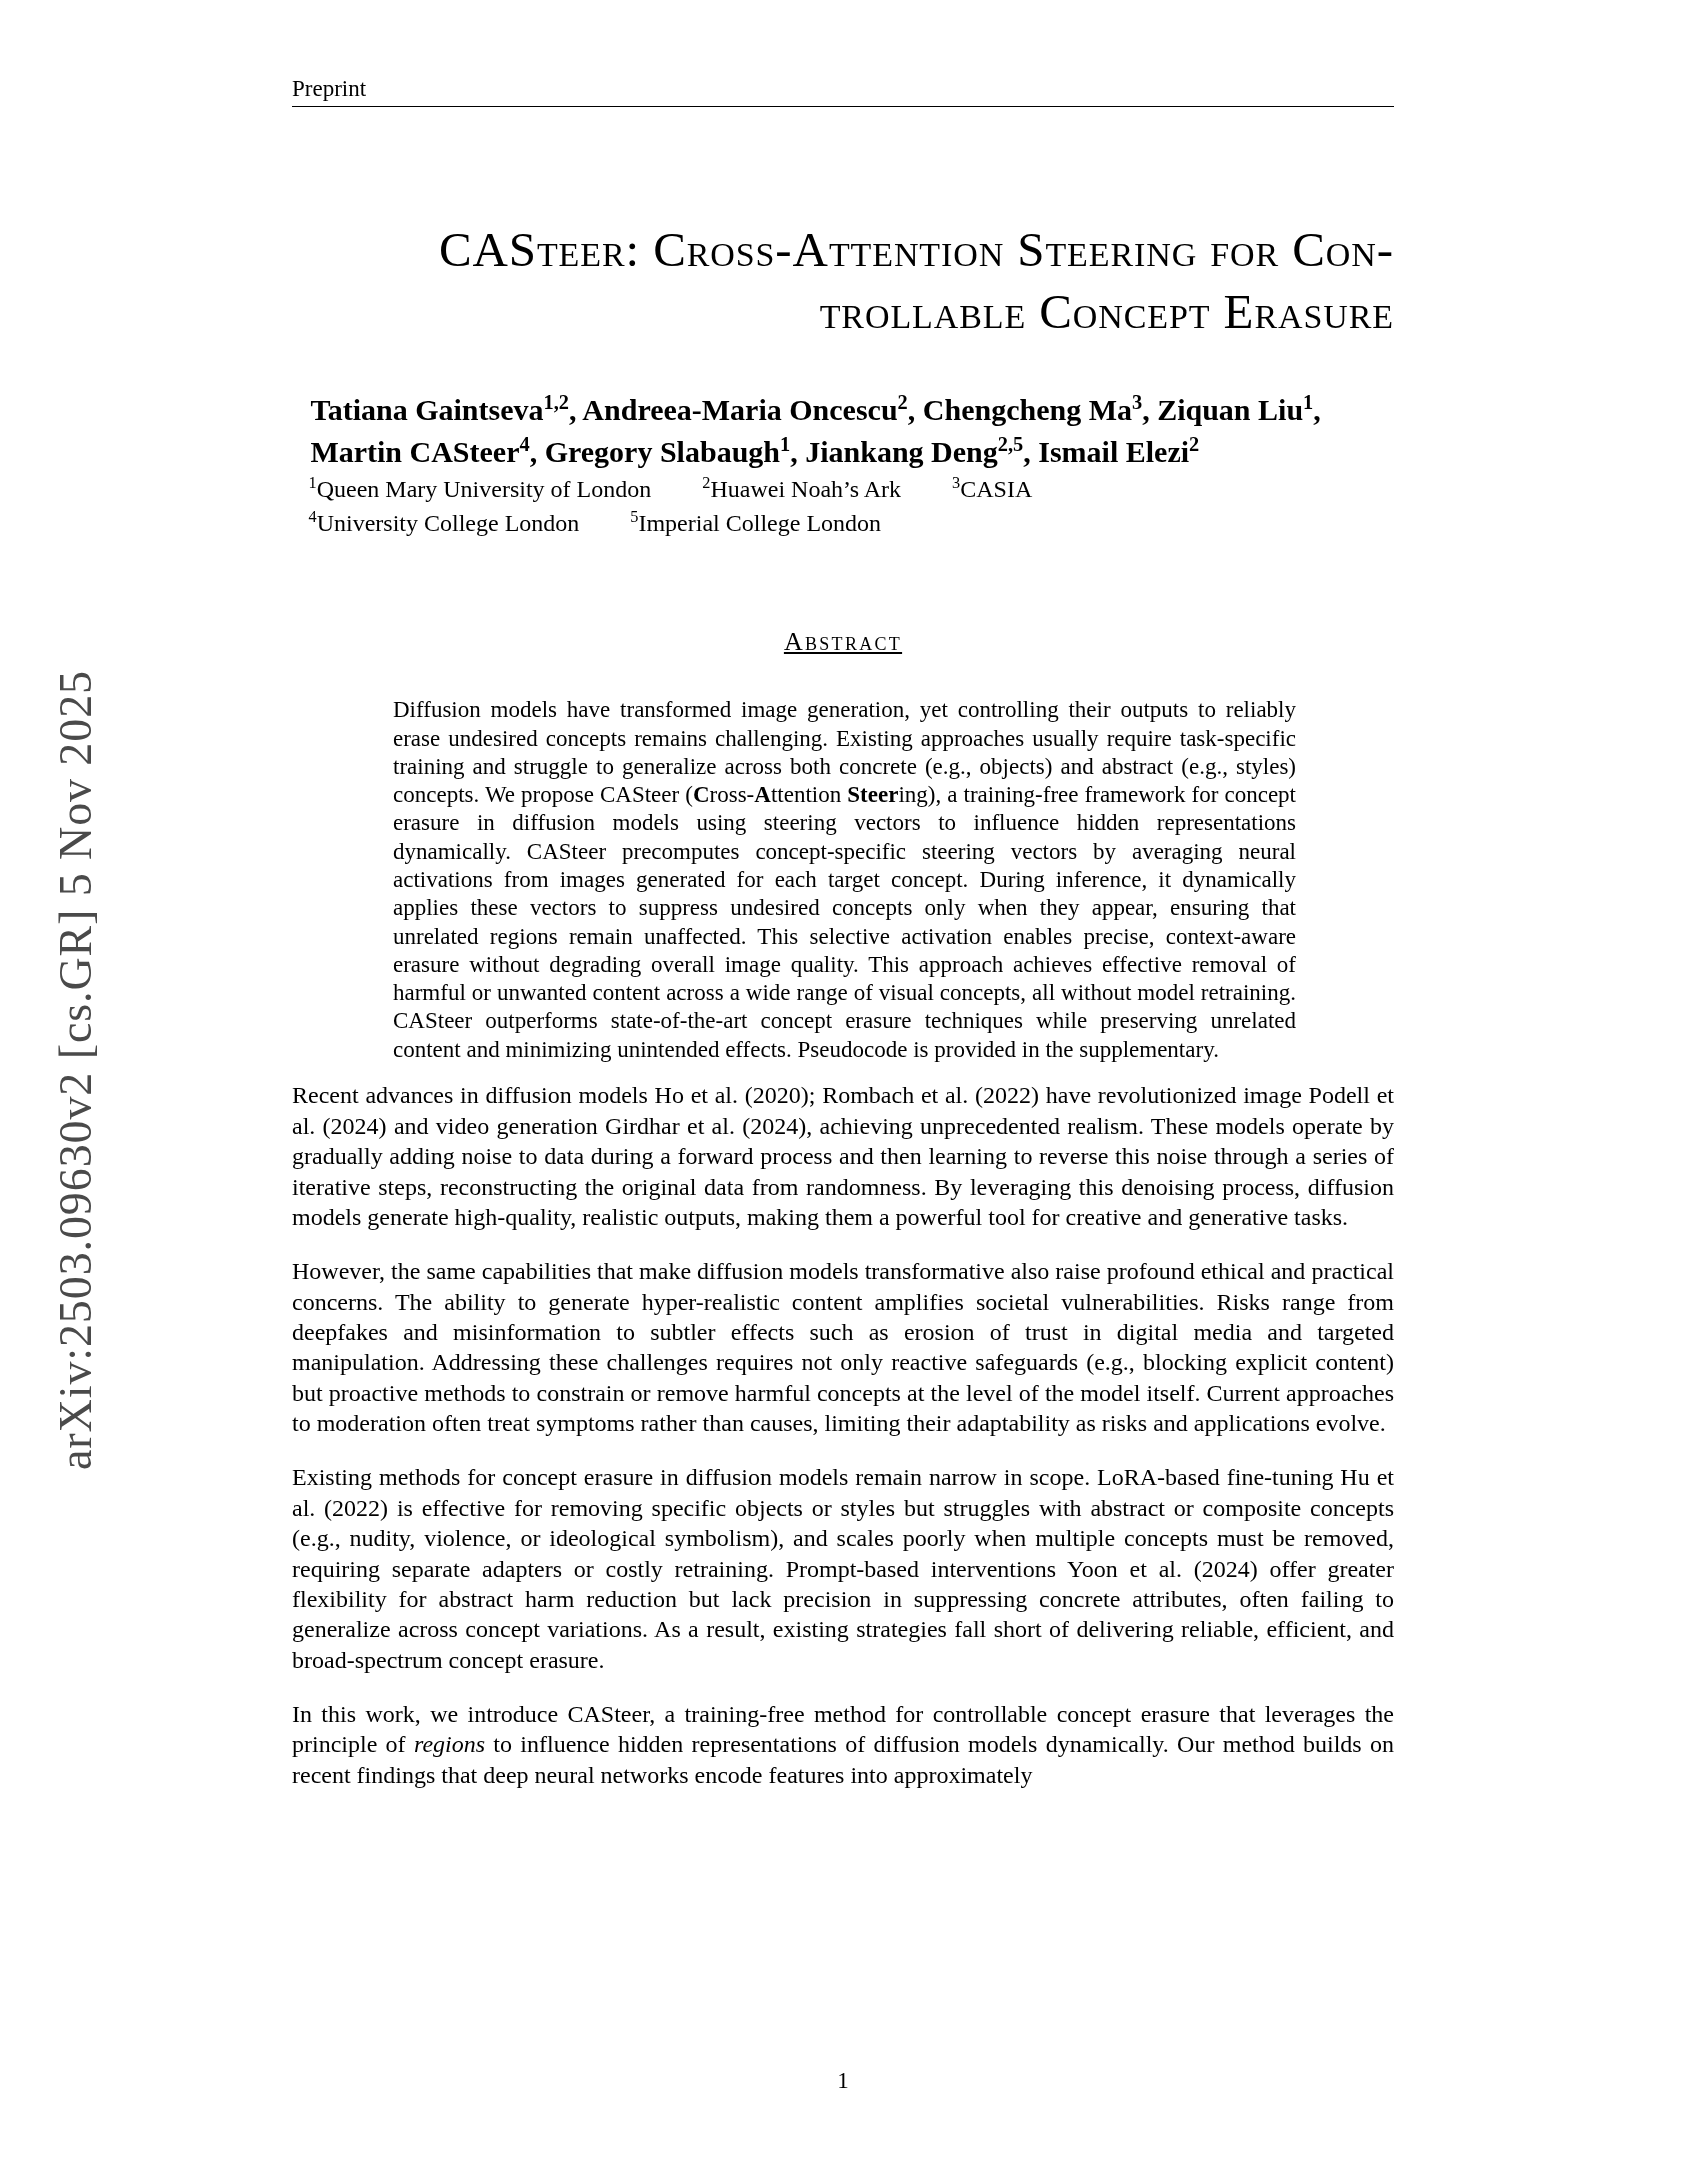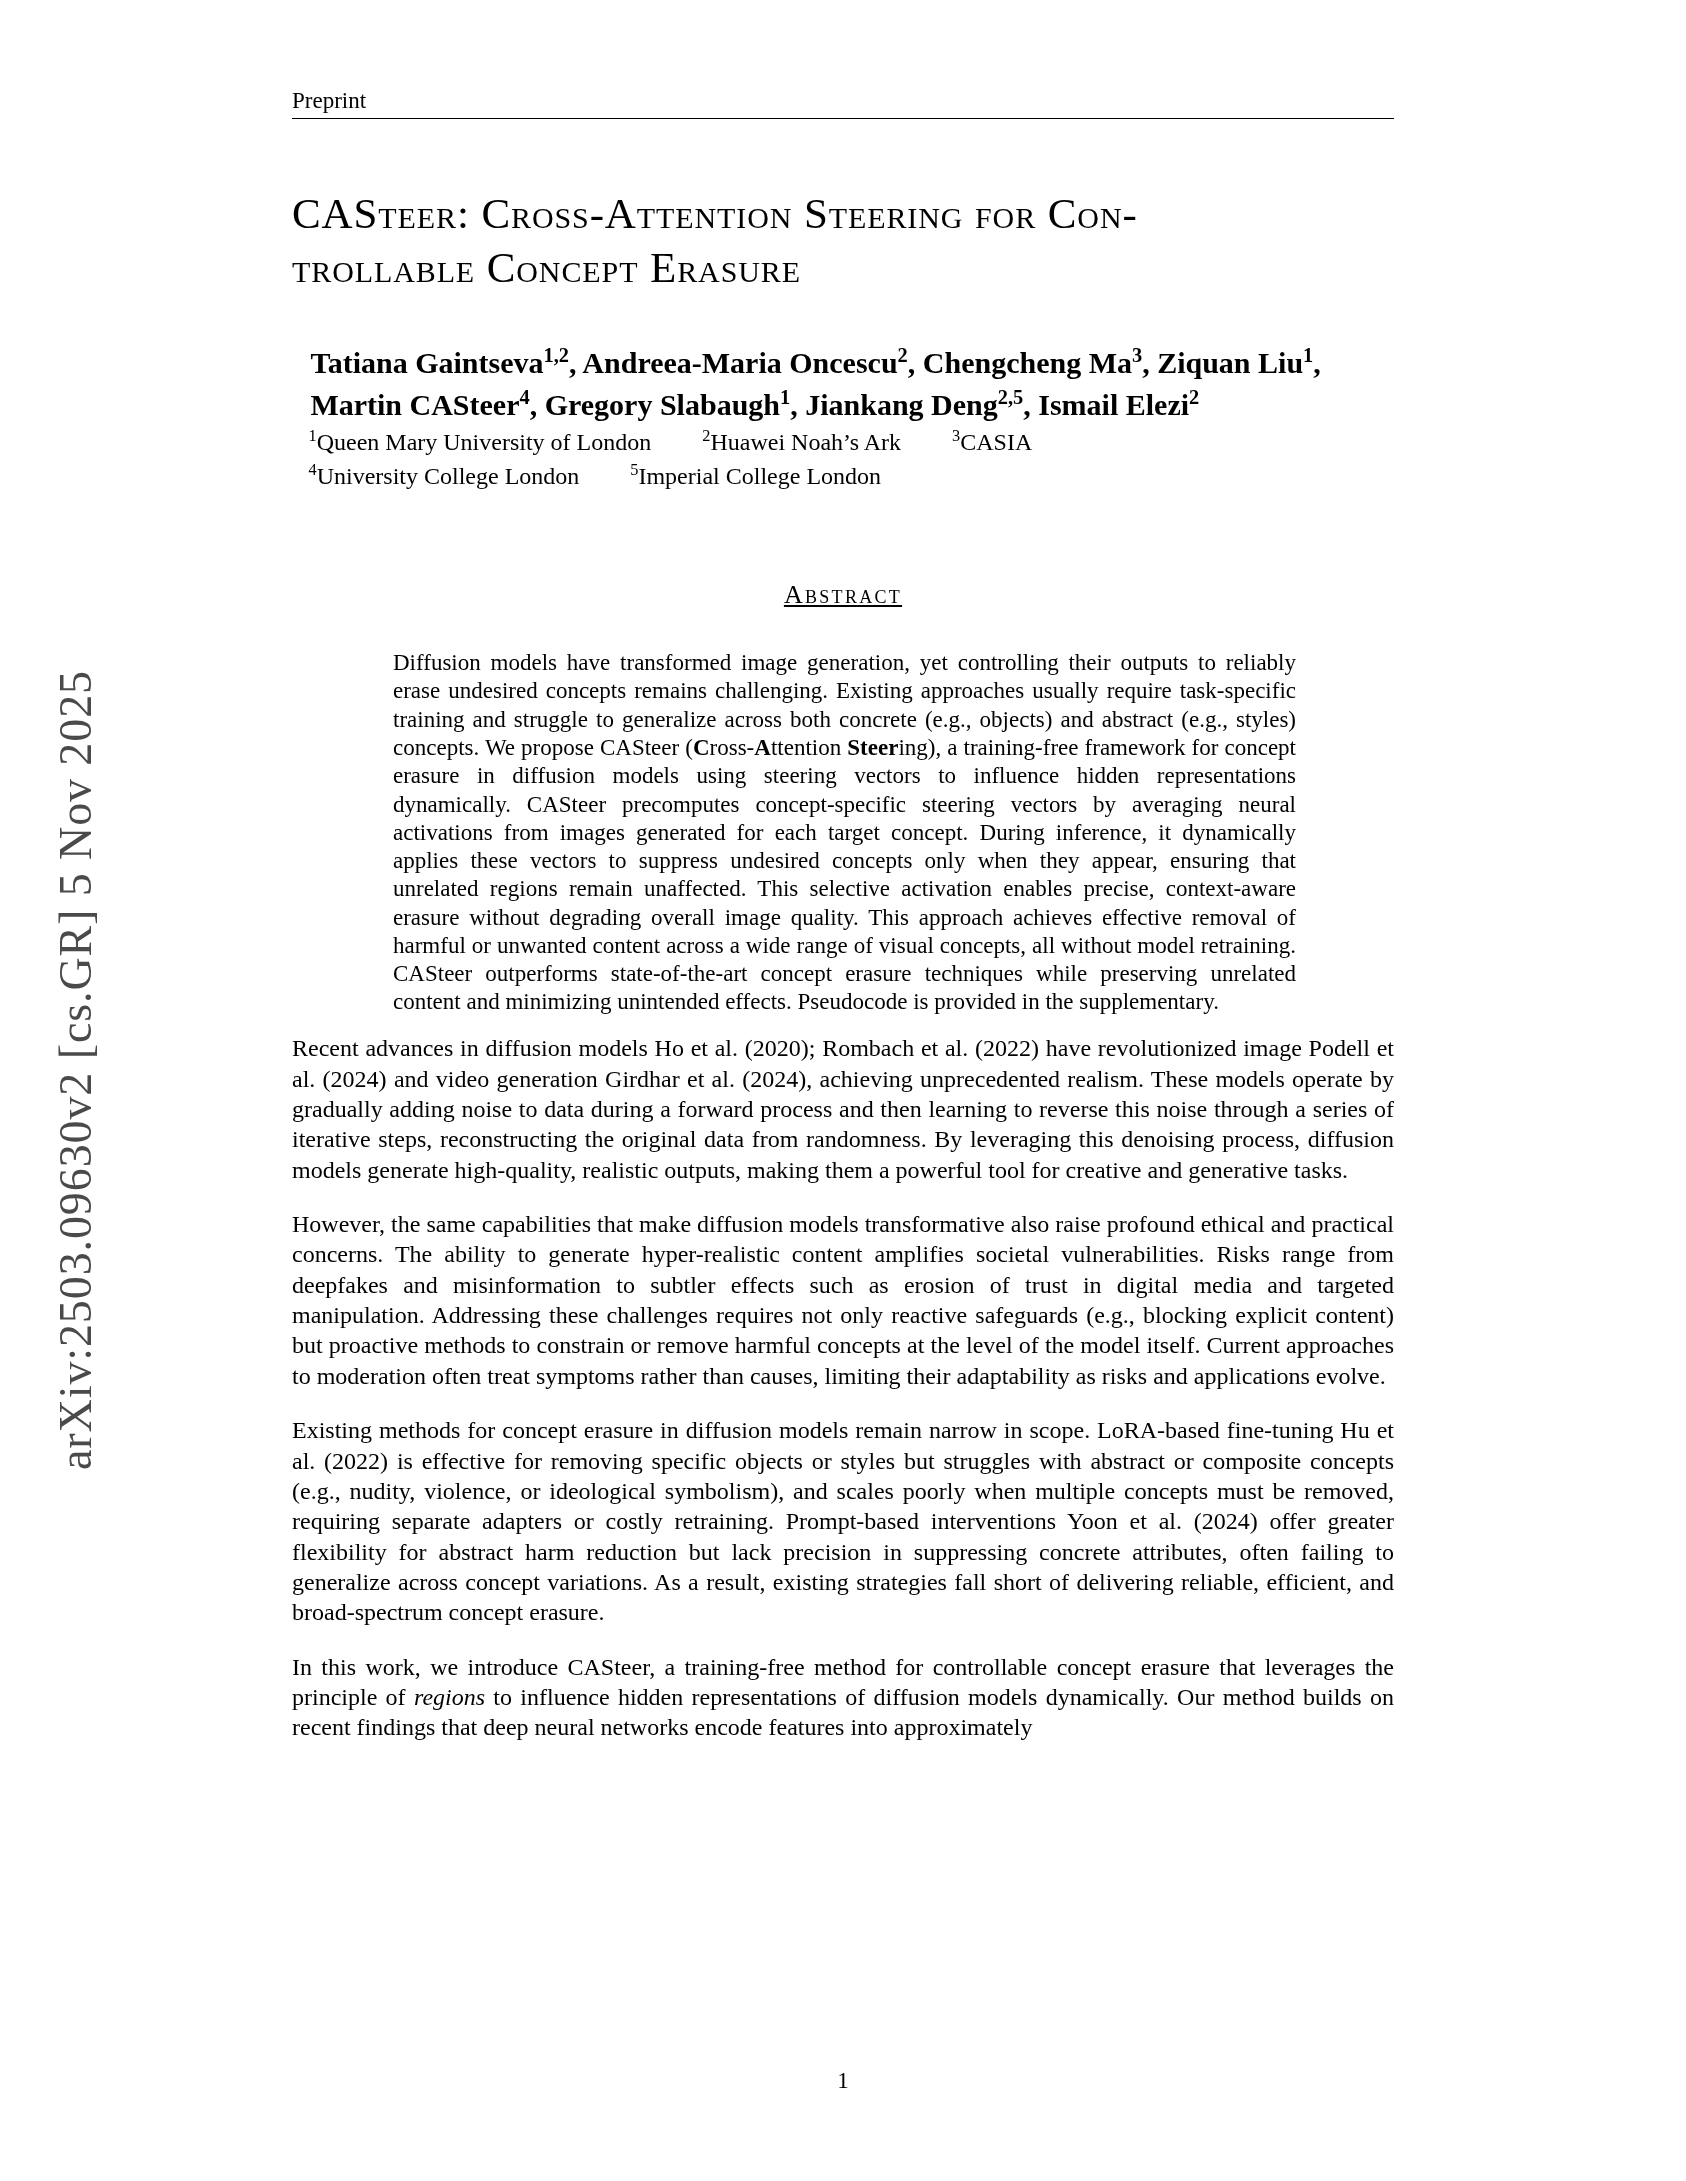--- a/index.html
+++ b/index.html
@@ -8,37 +8,38 @@
     width: 1686px;
     height: 2182px;
     background: #ffffff;
     color: #000000;
     font-family: "Liberation Serif", "DejaVu Serif", serif;
     overflow: hidden;
   }
   .content {
     position: absolute;
     left: 292px;
-    top: 16px;
+    top: 4px;
     width: 1102px;
   }
   .preprint {
     padding-top: 72px;
     font-size: 23px;
   }
   .rule {
     border-bottom: 1.8px solid #000;
     margin-top: 3.7px;
   }
   .title {
-    margin-top: 68px;
-    font-size: 43px;
+    margin-top: 112px;
+    font-size: 49px;
     font-variant: small-caps;
     letter-spacing: 0.9px;
     line-height: 1.27;
+    text-align: right;
   }
   .authors {
     margin-top: 46px;
     margin-left: 18.4px;
     font-size: 30px;
     font-weight: bold;
     line-height: 1.4;
   }
   .affiliations {
     margin-left: 16.5px;

